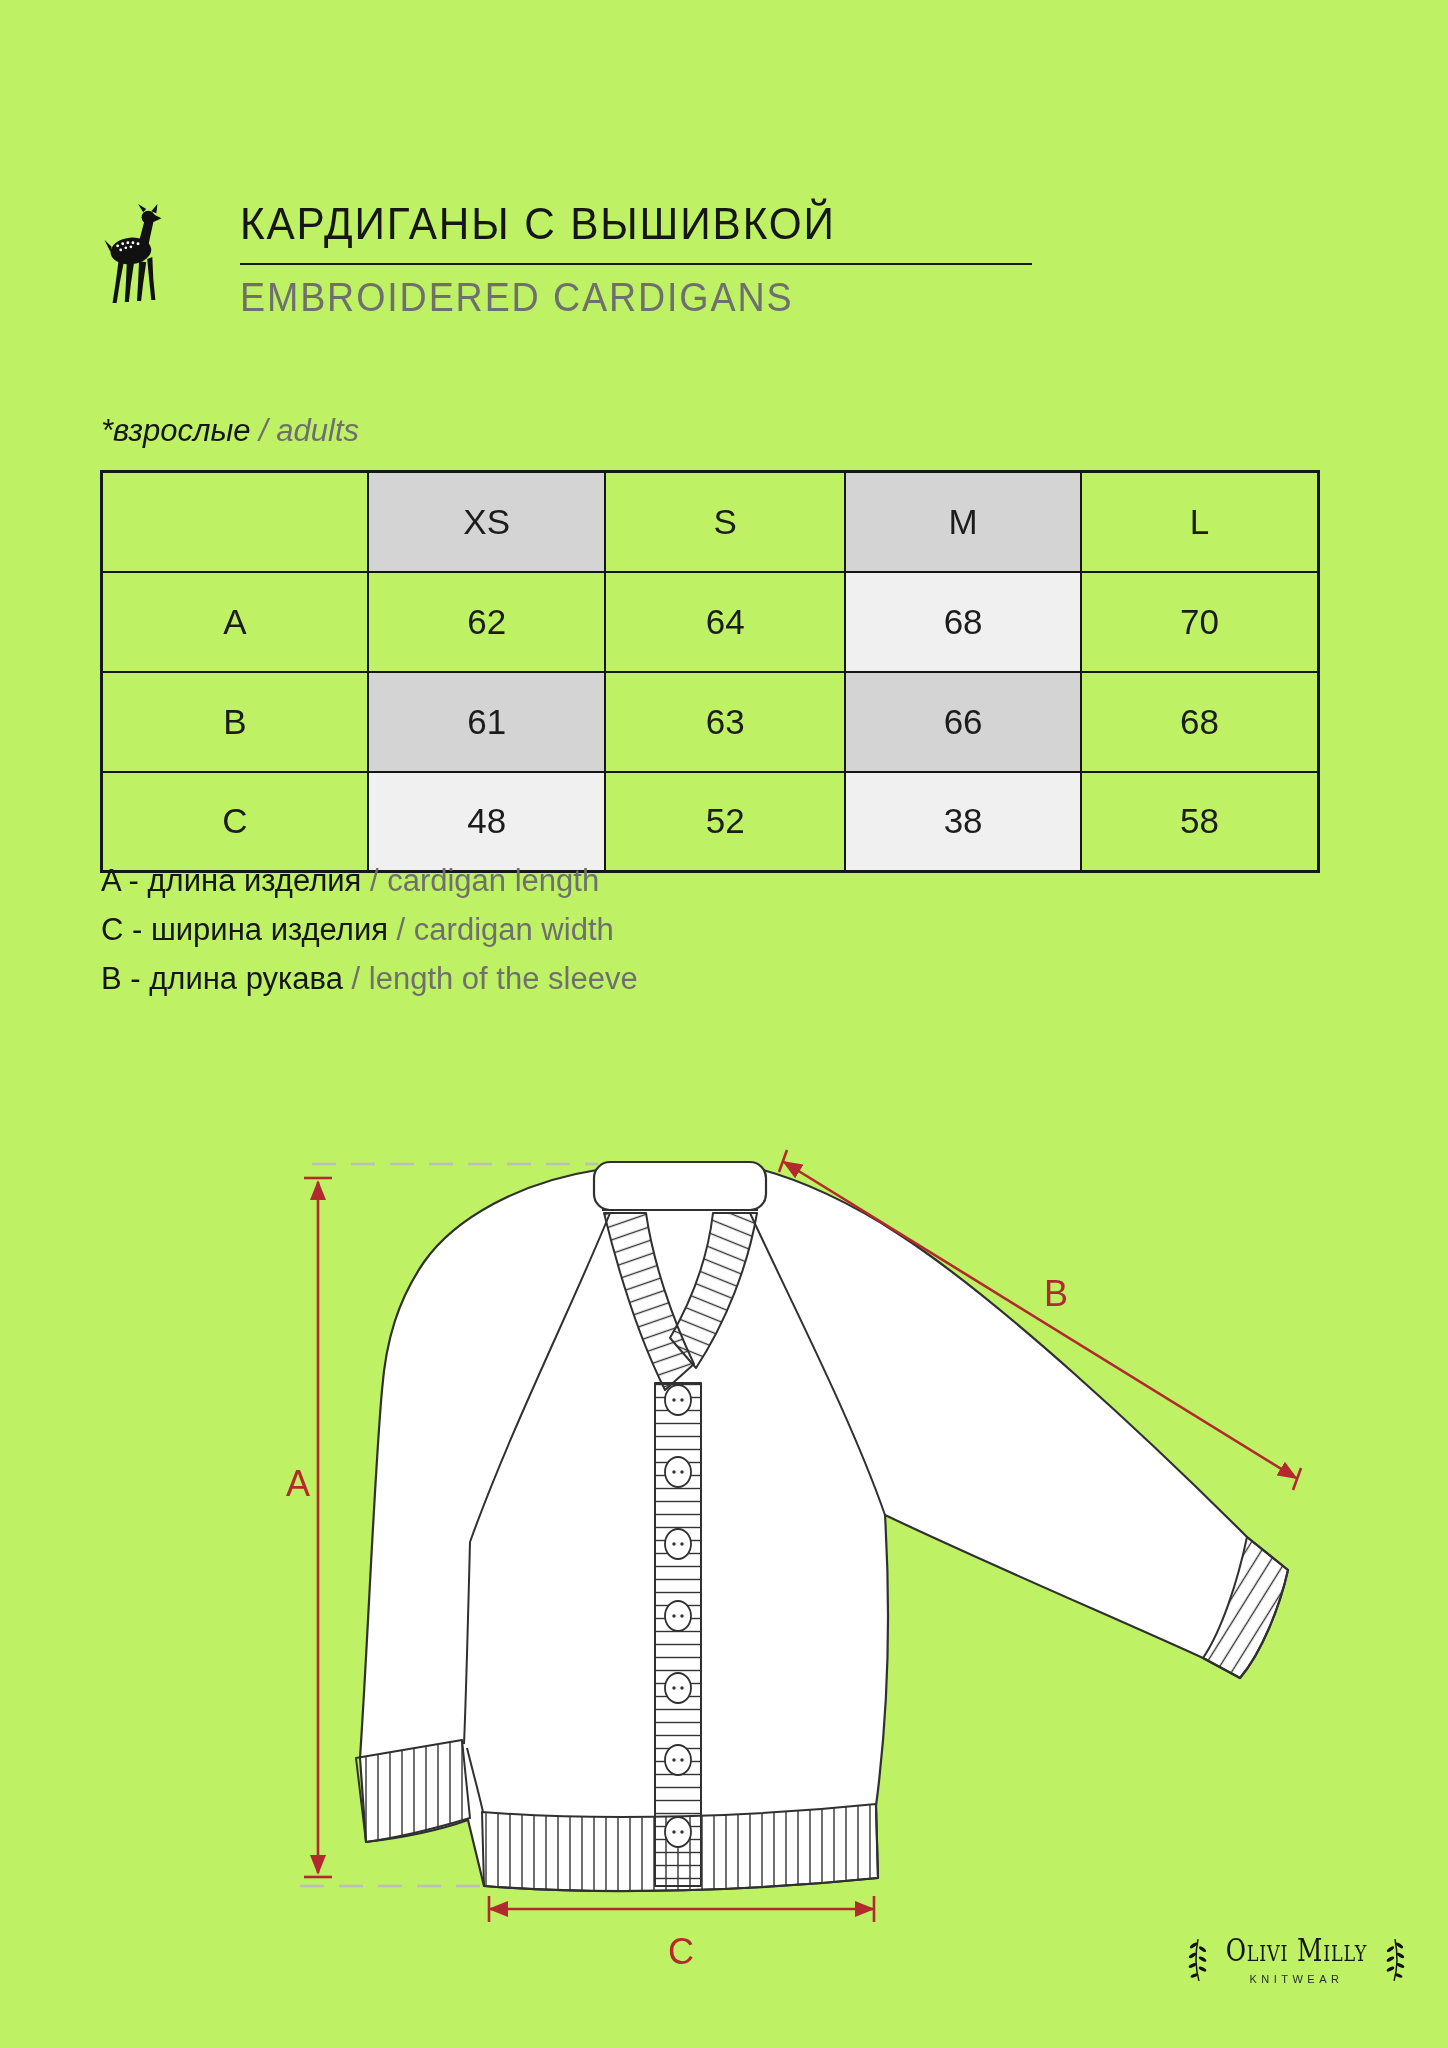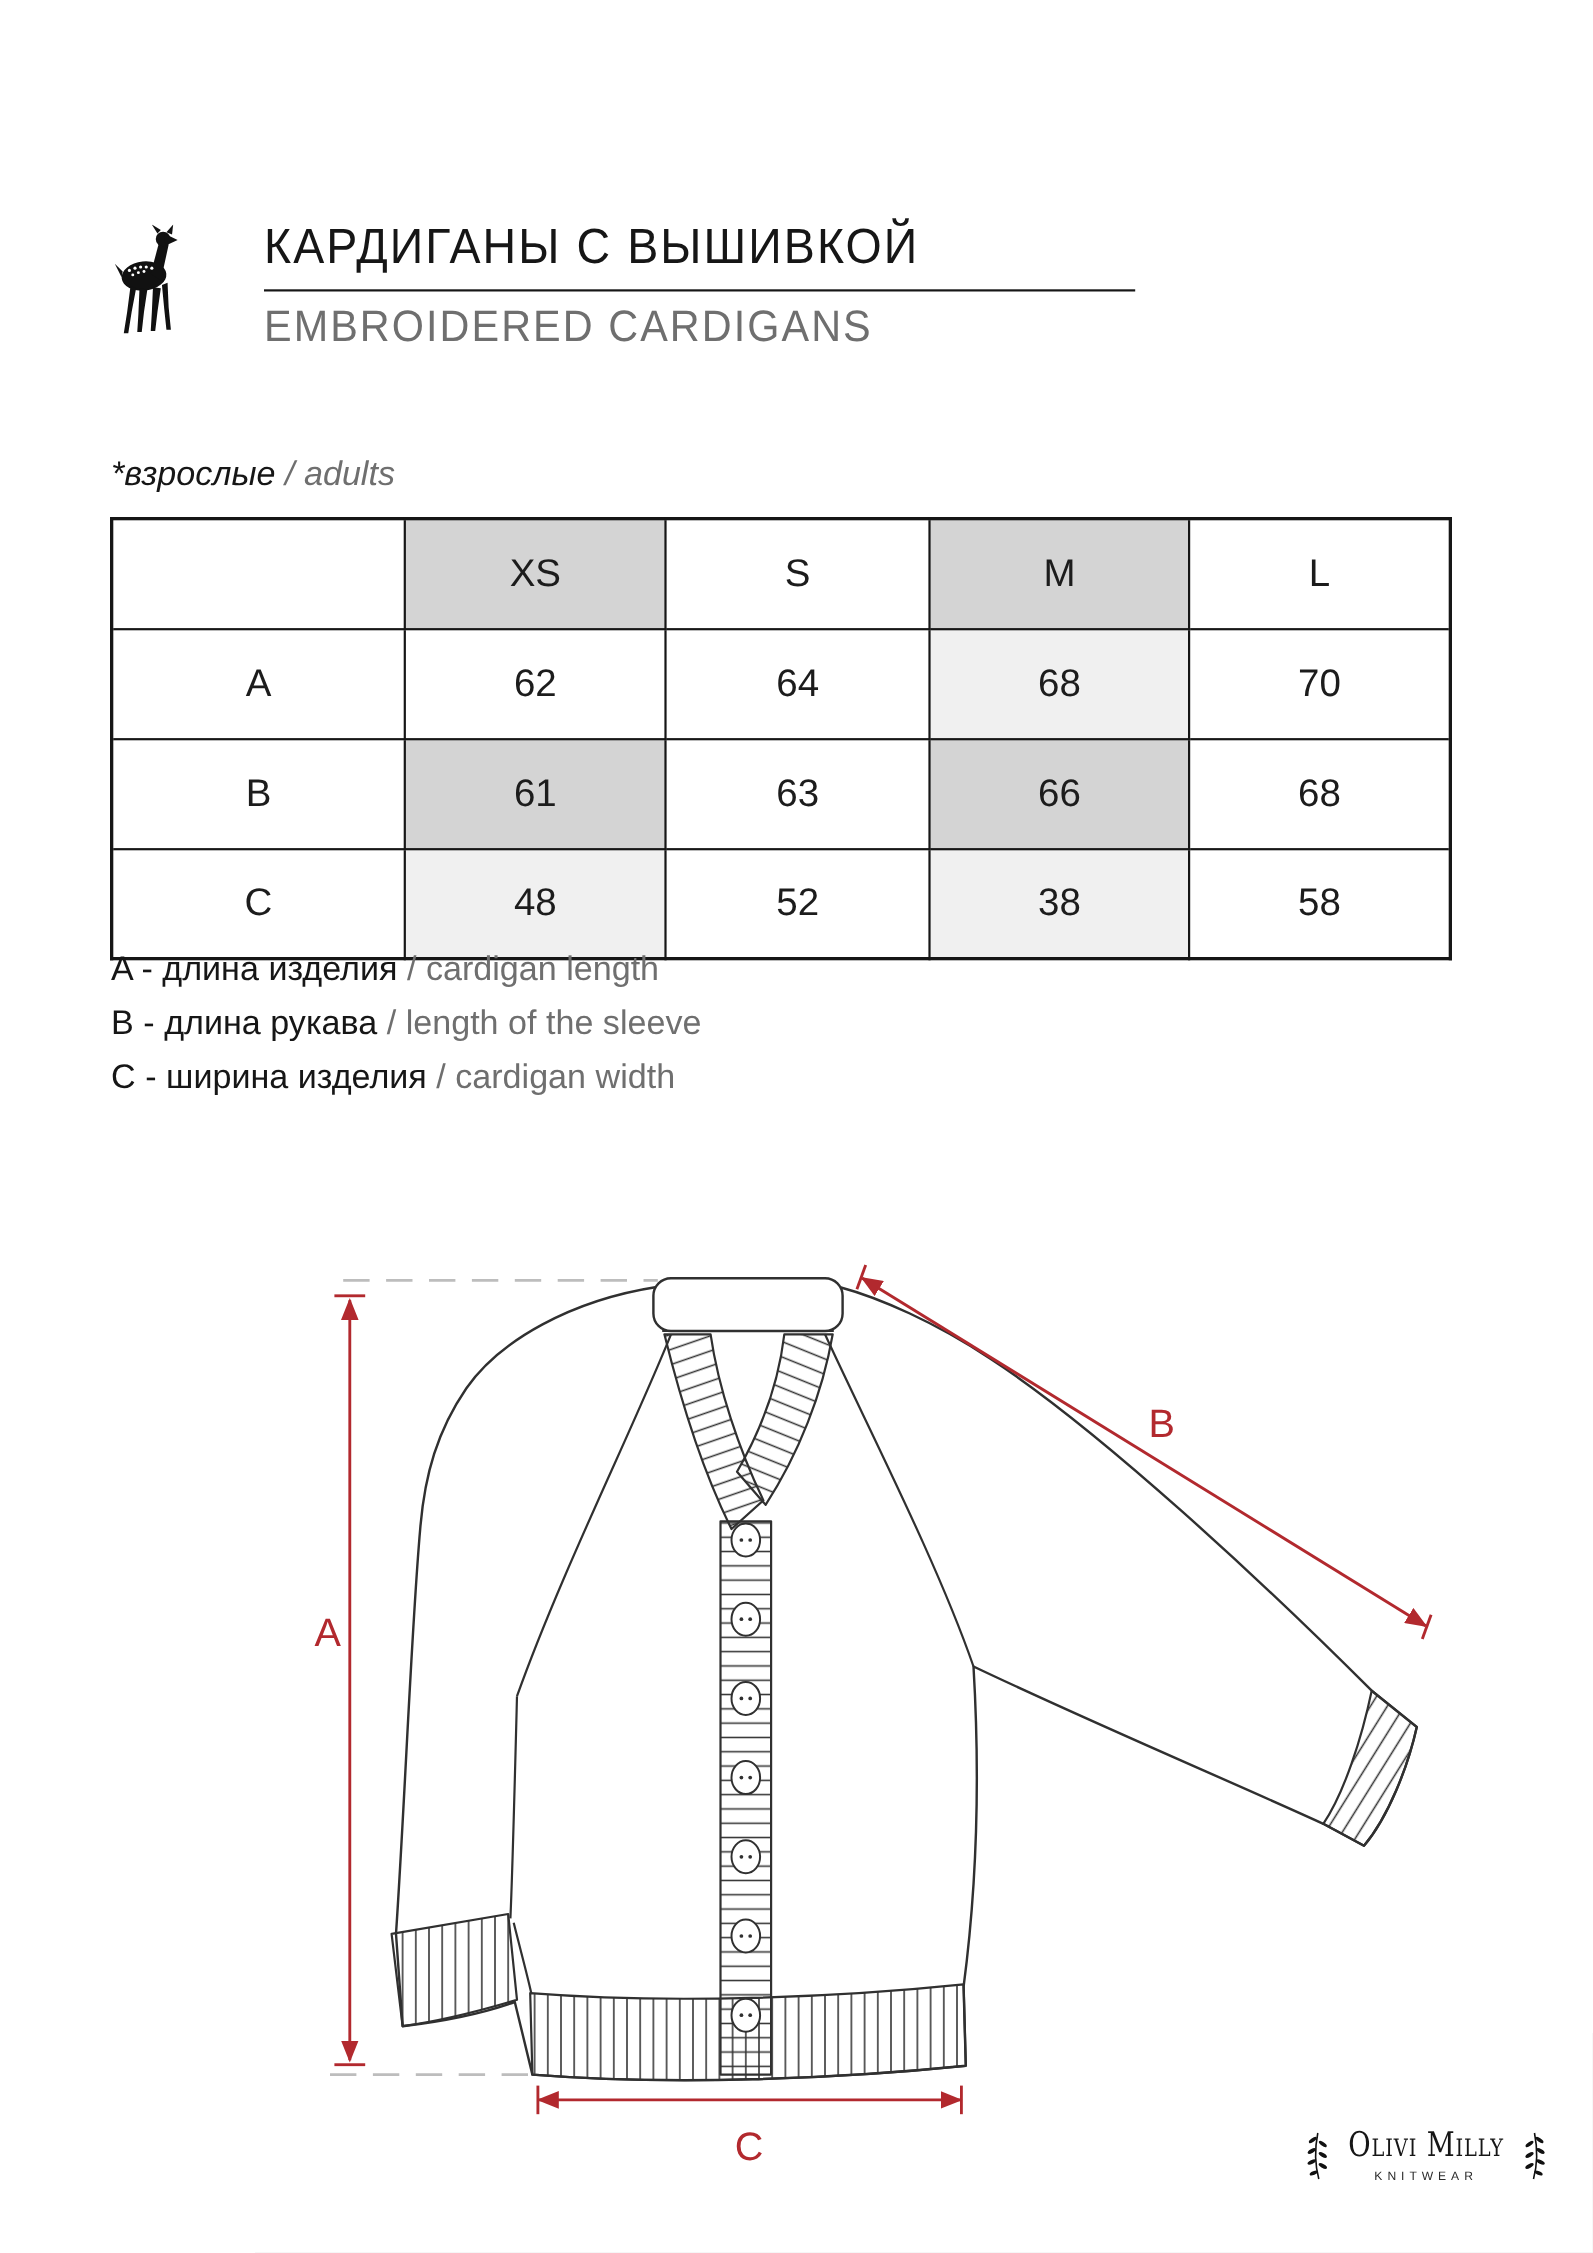--- a/index.html
+++ b/index.html
@@ -1,17 +1,17 @@
 <!DOCTYPE html>
 <html><head>
 <meta charset="utf-8">
 <style>
   html,body{margin:0;padding:0;background:#e8e8e8;}
   .page{
-    position:relative;width:1448px;height:2048px;background:#ffffff;
+    position:relative;width:1448px;height:2048px;background:#bef264;
     font-family:"Liberation Sans", sans-serif;color:#1c1c1c;overflow:hidden;margin:0 auto;
   }
   
   .deer{position:absolute;left:104px;top:204px;width:64px;height:102px;}
   .titles{position:absolute;left:240px;top:198px;width:840px;}
   .title-ru{
     margin:0;font-size:45px;font-weight:500;letter-spacing:2px;color:#161616;
     transform:scaleX(.94);transform-origin:left center;white-space:nowrap;
   }
   .title-rule{width:792px;height:2px;background:#161616;margin:13px 0 10px 0;}
@@ -135,22 +135,22 @@
       <td class="bg-light">48</td>
       <td>52</td>
       <td class="bg-light">38</td>
       <td>58</td>
     </tr>
   </tbody>
     </table>
 
   <div class="legend">
     <div><span>A - длина изделия</span><span class="gray"> / </span><span class="gray">cardigan length</span></div>
+    <div><span>C - ширина изделия</span><span class="gray"> / </span><span class="gray">cardigan width</span></div>
     <div><span>B - длина рукава</span><span class="gray"> / </span><span class="gray">length of the sleeve</span></div>
-    <div><span>C - ширина изделия</span><span class="gray"> / </span><span class="gray">cardigan width</span></div>
   </div>
 
   <svg class="diagram" viewBox="0 1080 1448 920" xmlns="http://www.w3.org/2000/svg">
     <defs>
       <marker id="arw" viewBox="0 0 10 8" refX="9" refY="4" markerWidth="20" markerHeight="16" markerUnits="userSpaceOnUse" orient="auto-start-reverse">
         <path d="M0,0 L10,4 L0,8 Z" fill="#b2292e"></path>
       </marker>
       <pattern id="pH" width="12" height="13" patternUnits="userSpaceOnUse">
         <path d="M0,6.5 H12" stroke="#333" stroke-width="1.4"></path>
       </pattern>

